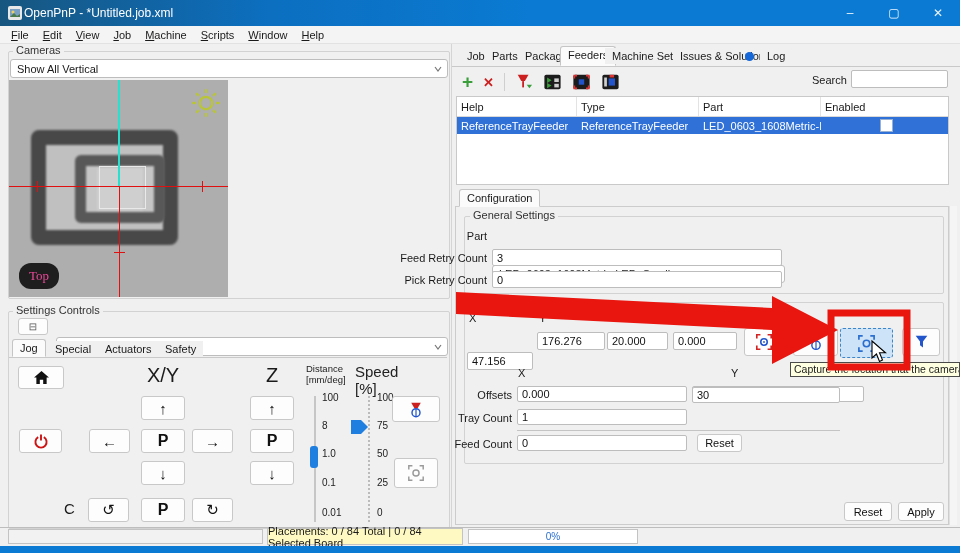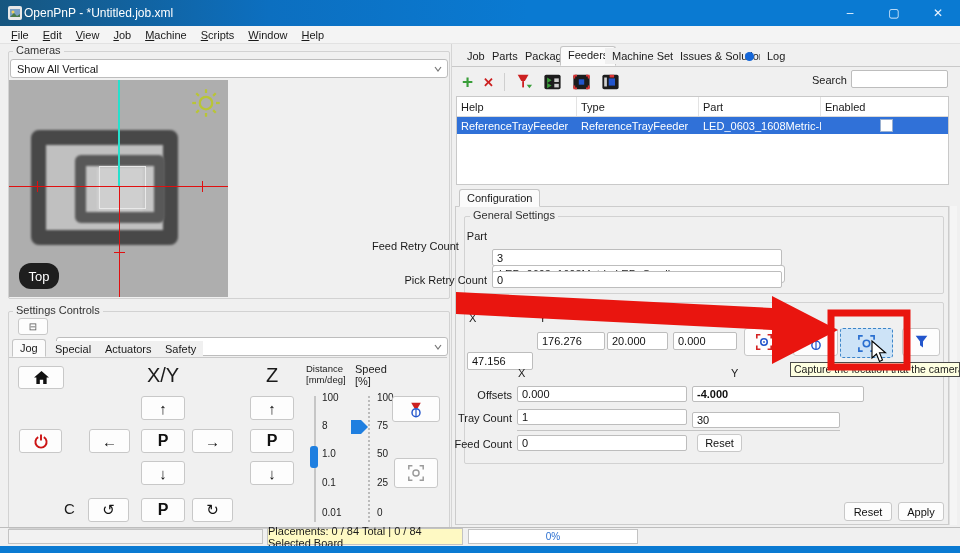--- a/index.html
+++ b/index.html
@@ -30,21 +30,21 @@
   .jogbtn{font-size:15px;}
   .pbtn{font-weight:bold;font-size:16px;}
   .tab{background:#f0f0f0;padding:2px 7px;}
   .tab.active{background:#fbfbfb;border:1px solid #c5c5c5;border-bottom:1px solid #fbfbfb;
     border-radius:3px 3px 0 0;}
   .tabline{background:#c9c9c9;height:1px;}
   
   .th{display:flex;align-items:center;padding-left:4px;border-right:1px solid #e3e3e3;box-sizing:border-box;background:#fff;}
   .td{display:flex;align-items:center;padding-left:4px;box-sizing:border-box;white-space:nowrap;overflow:hidden;}
   
-  .camlabel{border-radius:12px;color:#ffffff;display:flex;align-items:center;justify-content:center;font-size:13px;}
+  .camlabel{border-radius:12px;color:#ec4899;display:flex;align-items:center;justify-content:center;font-size:13px;font-family:Liberation Serif, serif;}
   .tick-label{color:#222;font-size:10px;}
   .statusfield{border:1px solid #c3c3c3;background:#f2f2f2;box-sizing:border-box;display:flex;align-items:center;}
   svg{display:block;}
 </style>
 </head>
 <body>
 
 <div id="app">
 
   <div class="abs titlebar">
@@ -129,21 +129,21 @@
   <span class="abs tab" style="left:98px;top:341px">Actuators</span>
   <span class="abs tab" style="left:158px;top:341px">Safety</span>
   <div class="abs tabline" style="left:9px;top:357px;width:438px"></div>
 
   <div class="abs" style="left:120px;top:364px;width:86px;text-align:center;font-size:20px">X/Y</div>
   <div class="abs" style="left:250px;top:364px;width:44px;text-align:center;font-size:20px">Z</div>
   <div class="abs" style="left:306px;top:363px;font-size:9.5px;color:#222">
     <div>Distance</div>
     <div>[mm/deg]</div>
   </div>
-  <div class="abs" style="left:355px;top:363px;font-size:11px;color:#222">
+  <div class="abs" style="left:355px;top:363px;font-size:15px;color:#222">
     <div>Speed</div>
     <div>[%]</div>
   </div>
 
   <div class="abs btn" style="left:18px;top:366px;width:46px;height:23px">
     <svg width="15" height="14" viewBox="0 0 16 15">
       <path d="M8 0 L16 7 H13.5 V14 H9.8 V9.5 H6.2 V14 H2.5 V7 H0 Z" fill="#111"></path>
     </svg>
   </div>
   <div class="abs btn jogbtn" style="left:141px;top:396px;width:44px;height:24px">↑</div>
@@ -277,21 +277,21 @@
 
   <div class="abs group" style="left:464px;top:216px;width:478px;height:76px"></div>
   <span class="abs group-title" style="left:470px;top:209px">General Settings</span>
   <span class="abs" style="left:372px;top:230px;width:115px;text-align:right">Part</span>
   <div class="abs combo" style="left:492px;top:227px;width:267px;height:16px">
     <span>LED_0603_1608Metric-LED_Small</span>
     <svg class="chev" viewBox="0 0 8 6">
         <polyline points="1,1 4,5 7,1" fill="none" stroke="#777" stroke-width="1.2"></polyline>
       </svg>
   </div>
-  <span class="abs" style="left:372px;top:240px;width:115px;text-align:left">Feed Retry Count</span>
+  <span class="abs" style="left:372px;top:252px;width:115px;text-align:right">Feed Retry Count</span>
   <input class="abs tf" style="left: 492px; top: 249px; width: 290px; height: 17px;" value="3">
   <span class="abs" style="left:372px;top:274px;width:115px;text-align:right">Pick Retry Count</span>
   <input class="abs tf" style="left: 492px; top: 271px; width: 290px; height: 17px;" value="0">
 
   <div class="abs group" style="left:464px;top:302px;width:478px;height:160px"></div>
   <span class="abs group-title" style="left:470px;top:295px">Pick Location</span>
 
   <span class="abs" style="left:469px;top:312px">X</span>
   <span class="abs" style="left:539px;top:312px">Y</span>
   <span class="abs" style="left:618px;top:312px">Z</span>
@@ -340,21 +340,21 @@
 
   <span class="abs" style="left:518px;top:367px">X</span>
   <span class="abs" style="left:731px;top:367px">Y</span>
 
   <span class="abs" style="left:412px;top:389px;width:100px;text-align:right">Offsets</span>
   <input class="abs tf" style="left: 517px; top: 386px; width: 170px; height: 16px;" value="0.000">
   <input class="abs tf" style="left: 692px; top: 386px; width: 172px; height: 16px; font-weight: bold;" value="-4.000">
 
   <span class="abs" style="left:412px;top:412px;width:100px;text-align:right">Tray Count</span>
   <input class="abs tf" style="left: 517px; top: 409px; width: 170px; height: 16px;" value="1">
-  <input class="abs tf" style="left: 692px; top: 412px; width: 148px; height: 16px;" value="30">
+  <input class="abs tf" style="left: 692px; top: 387px; width: 148px; height: 16px;" value="30">
 
   <div class="abs" style="left:517px;top:430px;width:323px;height:1px;background:#c4c4c4"></div>
 
   <span class="abs" style="left:412px;top:438px;width:100px;text-align:right">Feed Count</span>
   <input class="abs tf" style="left: 517px; top: 435px; width: 170px; height: 16px;" value="0">
   <div class="abs btn" style="left:697px;top:434px;width:45px;height:18px">Reset</div>
 
   <div class="abs btn" style="left:844px;top:502px;width:48px;height:19px">Reset</div>
   <div class="abs btn" style="left:898px;top:502px;width:46px;height:19px">Apply</div>
 

